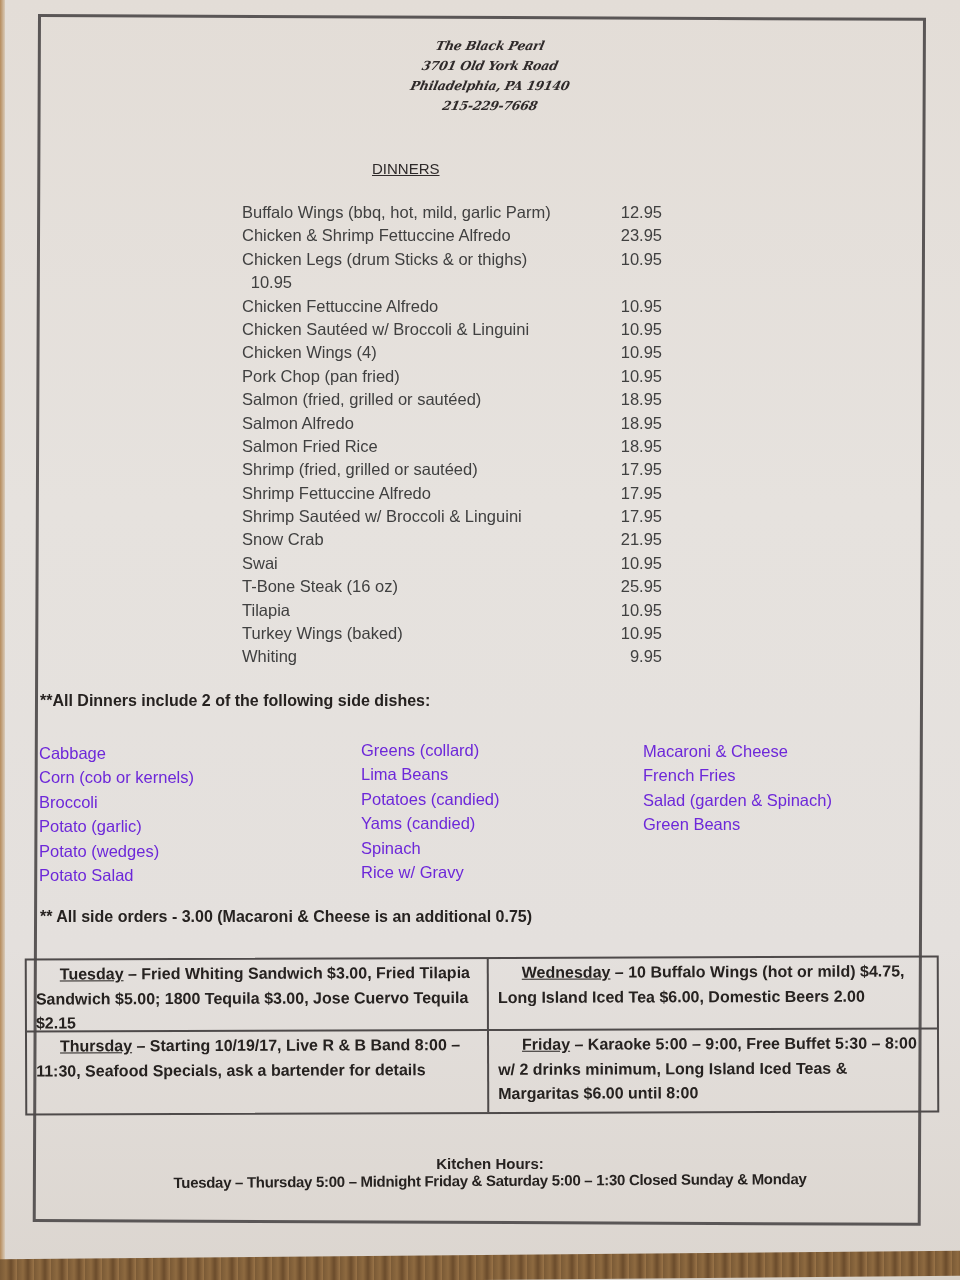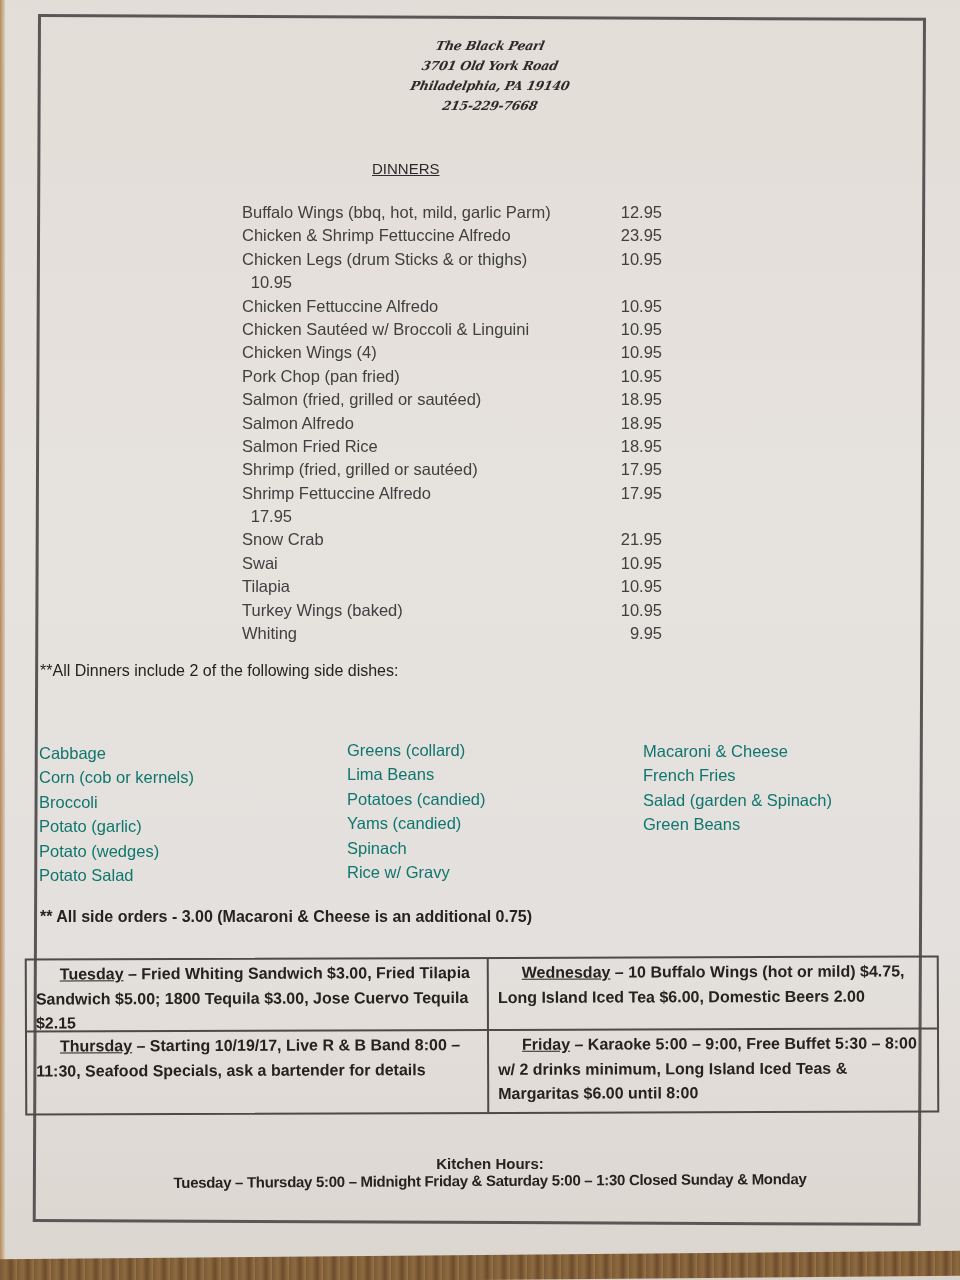--- a/index.html
+++ b/index.html
@@ -39,27 +39,27 @@
   }
   .dinners {
     position: absolute; left: 242px; top: 201px; width: 420px;
   }
   .dinner-row {
     display: flex; justify-content: space-between; height: 23.4px;
     font-size: 16.5px; line-height: 23.4px; color: #404040;
   }
   .dinner-row .price { width: 50px; text-align: right; }
   .sides-note {
-    position: absolute; left: 40px; top: 662px;
-    font-size: 16px; font-weight: normal; color: #262220;
-  }
-  .sides-col { position: absolute; font-size: 16.5px; color: #0f766e; }
+    position: absolute; left: 40px; top: 692px;
+    font-size: 16px; font-weight: bold; color: #262220;
+  }
+  .sides-col { position: absolute; font-size: 16.5px; color: #6d28d9; }
   .sides-col .side { height: 24.4px; line-height: 24.4px; }
   .col1 { left: 39px; top: 741px; }
-  .col2 { left: 347px; top: 738px; }
+  .col2 { left: 361px; top: 738px; }
   .col3 { left: 643px; top: 739px; }
   .side-orders {
     position: absolute; left: 40px; top: 908px;
     font-size: 16px; font-weight: bold; color: #262220;
   }
   .specials {
     position: absolute; left: 25px; top: 957px; width: 910px; height: 153px;
     border: 2px solid #4e4a4a; transform: rotate(-0.2deg);
     display: grid; grid-template-columns: 462px 448px; grid-template-rows: 72px 81px;
   }
@@ -141,29 +141,34 @@
     </div>
   <div class="dinner-row">
       <span>Shrimp (fried, grilled or sautéed)</span>
       <span class="price">17.95</span>
     </div>
   <div class="dinner-row">
       <span>Shrimp Fettuccine Alfredo</span>
       <span class="price">17.95</span>
     </div>
   <div class="dinner-row">
+      <span>Shrimp Sautéed w/ Broccoli &amp; Linguini</span>
       <span class="price">17.95</span>
     </div>
   <div class="dinner-row">
       <span>Snow Crab</span>
       <span class="price">21.95</span>
     </div>
   <div class="dinner-row">
       <span>Swai</span>
       <span class="price">10.95</span>
+    </div>
+  <div class="dinner-row">
+      <span>T-Bone Steak (16 oz)</span>
+      <span class="price">25.95</span>
     </div>
   <div class="dinner-row">
       <span>Tilapia</span>
       <span class="price">10.95</span>
     </div>
   <div class="dinner-row">
       <span>Turkey Wings (baked)</span>
       <span class="price">10.95</span>
     </div>
   <div class="dinner-row">

